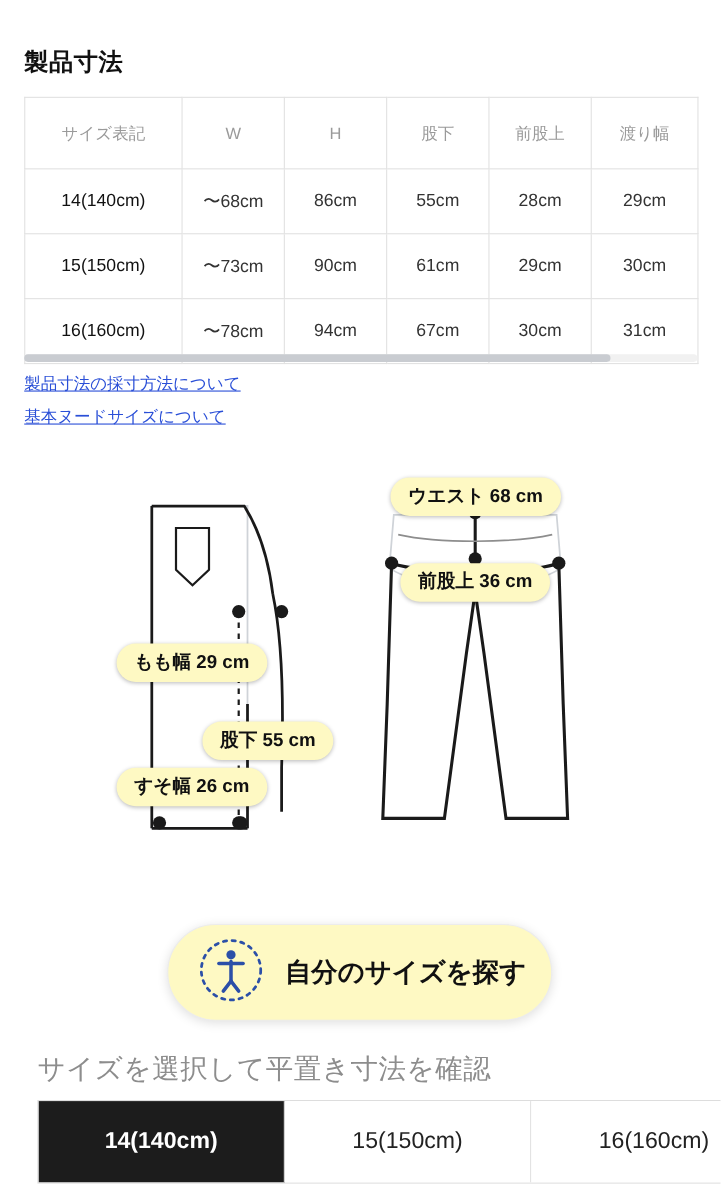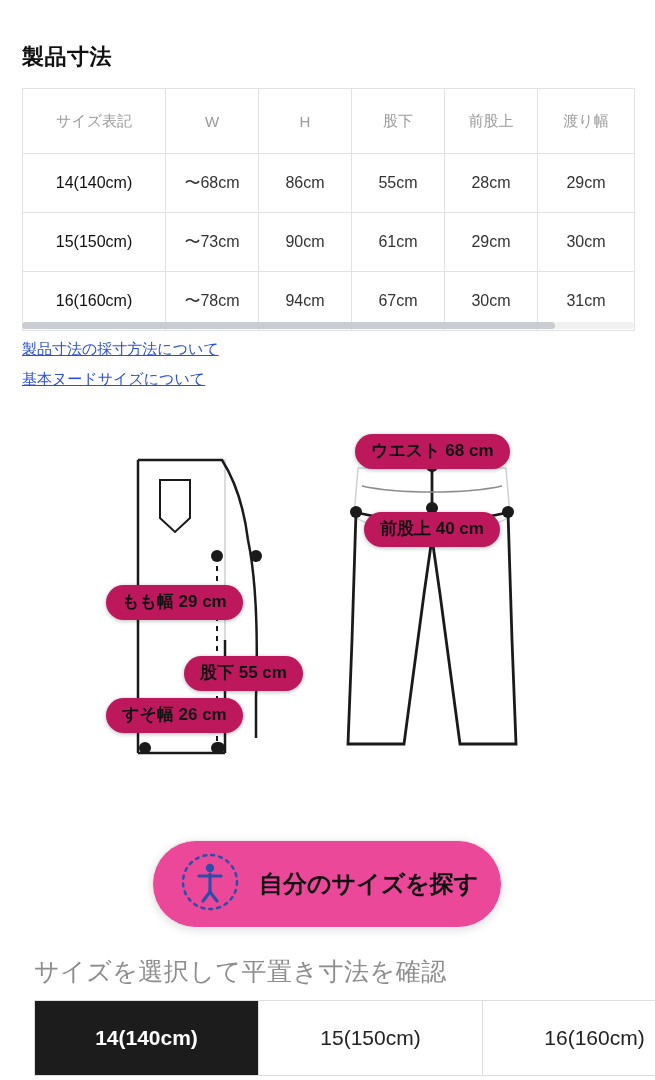--- a/index.html
+++ b/index.html
@@ -86,37 +86,37 @@
   .link-2 { top: 370px; }
 
   
   .diagram {
     position: absolute;
     left: 0; top: 408px;
     width: 655px; height: 390px;
   }
   .callout {
     position: absolute;
-    background: #be185d;
+    background: #fef9c3;
     border-radius: 20px;
     box-shadow: 0 1px 4px rgba(0,0,0,0.28);
     font-size: 17px;
     font-weight: bold;
     color: #111;
     padding: 8px 16px;
     white-space: nowrap;
     line-height: 1.1;
   }
 
   
   .find-size {
     position: absolute;
     left: 152px; top: 840px;
     width: 350px; height: 88px;
-    background: #ec4899;
+    background: #fef9c3;
     border: 1px solid #ececec;
     border-radius: 44px;
     box-shadow: 0 2px 10px rgba(0,0,0,0.13);
     display: flex;
     align-items: center;
     gap: 18px;
     padding-left: 26px;
     cursor: pointer;
   }
   .find-size .label {
@@ -263,21 +263,21 @@
       <g fill="#1a1a1a">
         <circle cx="432" cy="58" r="6"></circle>
         <circle cx="432" cy="100" r="6"></circle>
         <circle cx="432" cy="130" r="6"></circle>
         <circle cx="356" cy="104" r="6"></circle>
         <circle cx="508" cy="104" r="6"></circle>
       </g>
     </svg>
 
     <div class="callout" style="left:355px; top:26px;">ウエスト 68 cm</div>
-    <div class="callout" style="left:364px; top:104px;">前股上 40 cm</div>
+    <div class="callout" style="left:364px; top:104px;">前股上 36 cm</div>
     <div class="callout" style="left:106px; top:177px;">もも幅 29 cm</div>
     <div class="callout" style="left:184px; top:248px;">股下 55 cm</div>
     <div class="callout" style="left:106px; top:290px;">すそ幅 26 cm</div>
   </div>
 
   <div class="find-size">
     <span>
       <svg width="62" height="62" viewBox="0 0 62 62">
         <circle cx="31" cy="31" r="27" fill="none" stroke="#2b4fa8" stroke-width="2.5" stroke-dasharray="3,5" stroke-linecap="round"></circle>
         <circle cx="31" cy="17" r="4.2" fill="#2b4fa8"></circle>

